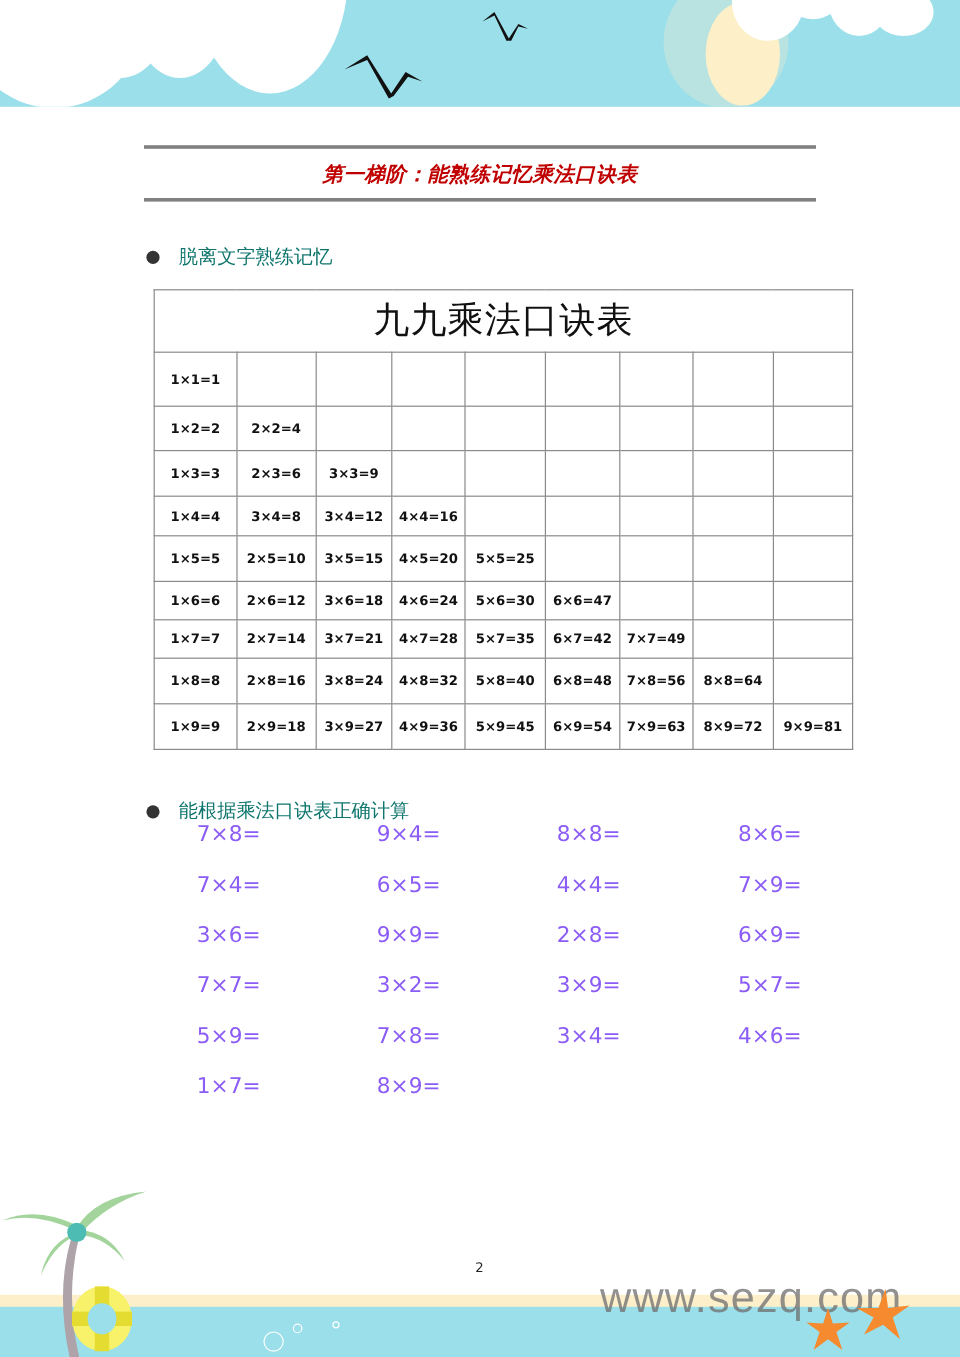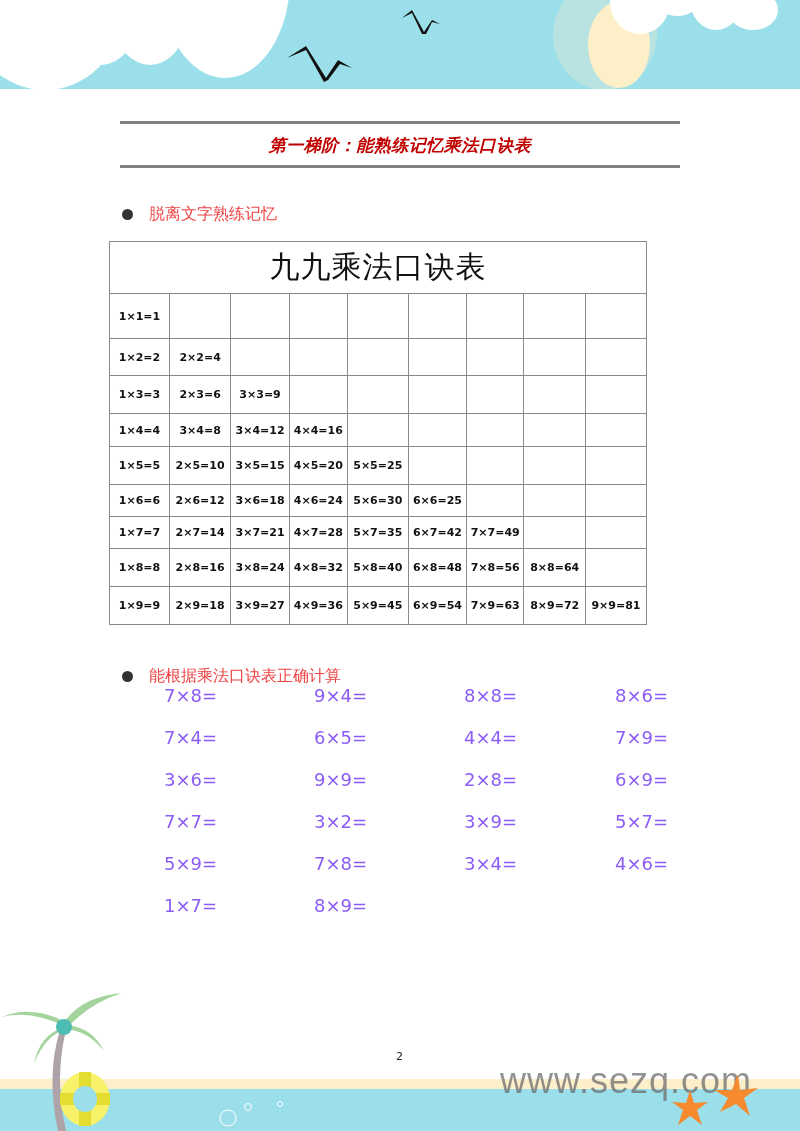--- a/index.html
+++ b/index.html
@@ -10,25 +10,25 @@
   .top-banner { position:absolute; left:0; top:0; width:800px; height:89px; background:#9adfe9; overflow:hidden; }
   .cloud { position:absolute; background:#fff; border-radius:50%; }
   .sun-halo { position:absolute; left:553px; top:-20px; width:104px; height:110px; background:#b9e3e1; border-radius:50%; }
   .sun { position:absolute; left:588px; top:2px; width:62px; height:86px; background:#fdf0c9; border-radius:50%; }
   .bird { position:absolute; }
 
   
   .rule { position:absolute; left:120px; width:560px; height:3px; background:#808080; }
   .section-title { position:absolute; left:120px; top:134px; width:560px; text-align:center; font-size:17px; color:#c00000; font-weight:bold; letter-spacing:0.5px;font-style:italic; }
 
-  .bullet-line { position:absolute; left:122px; font-size:16px; color:#ef4444; display:flex; align-items:center; }
+  .bullet-line { position:absolute; left:122px; font-size:16px; color:#0f766e; display:flex; align-items:center; }
   .bullet-dot { width:11px; height:11px; border-radius:50%; background:#333; margin-right:16px; }
 
   
-  table.mt { position:absolute; left:109px; top:241px; width:538px; border-collapse:collapse; }
+  table.mt { position:absolute; left:128px; top:241px; width:583px; border-collapse:collapse; }
   table.mt td { border:1px solid #8a8a8a; font-size:11px; font-weight:bold; text-align:center; color:#111; white-space:nowrap; padding:0; }
   table.mt td.title-cell { height:52px; font-size:30px; font-weight:normal; letter-spacing:1px; }
 
   
   .ex-grid { position:absolute; left:164px; top:681px; display:grid; grid-template-columns:150px 150px 151px 150px; row-gap:0; }
   .ex { height:42px; font-size:18px; color:#8b5cf6; line-height:30px; }
 
   .page-num { position:absolute; left:396px; top:1050px; font-size:11px; color:#222; }
 
   
@@ -138,21 +138,21 @@
         <td></td>
         <td></td>
         <td></td>
   </tr>
   <tr style="height:32px">
     <td>1×6=6</td>
         <td>2×6=12</td>
         <td>3×6=18</td>
         <td>4×6=24</td>
         <td>5×6=30</td>
-        <td>6×6=25</td>
+        <td>6×6=47</td>
         <td></td>
         <td></td>
         <td></td>
   </tr>
   <tr style="height:32px">
     <td>1×7=7</td>
         <td>2×7=14</td>
         <td>3×7=21</td>
         <td>4×7=28</td>
         <td>5×7=35</td>

